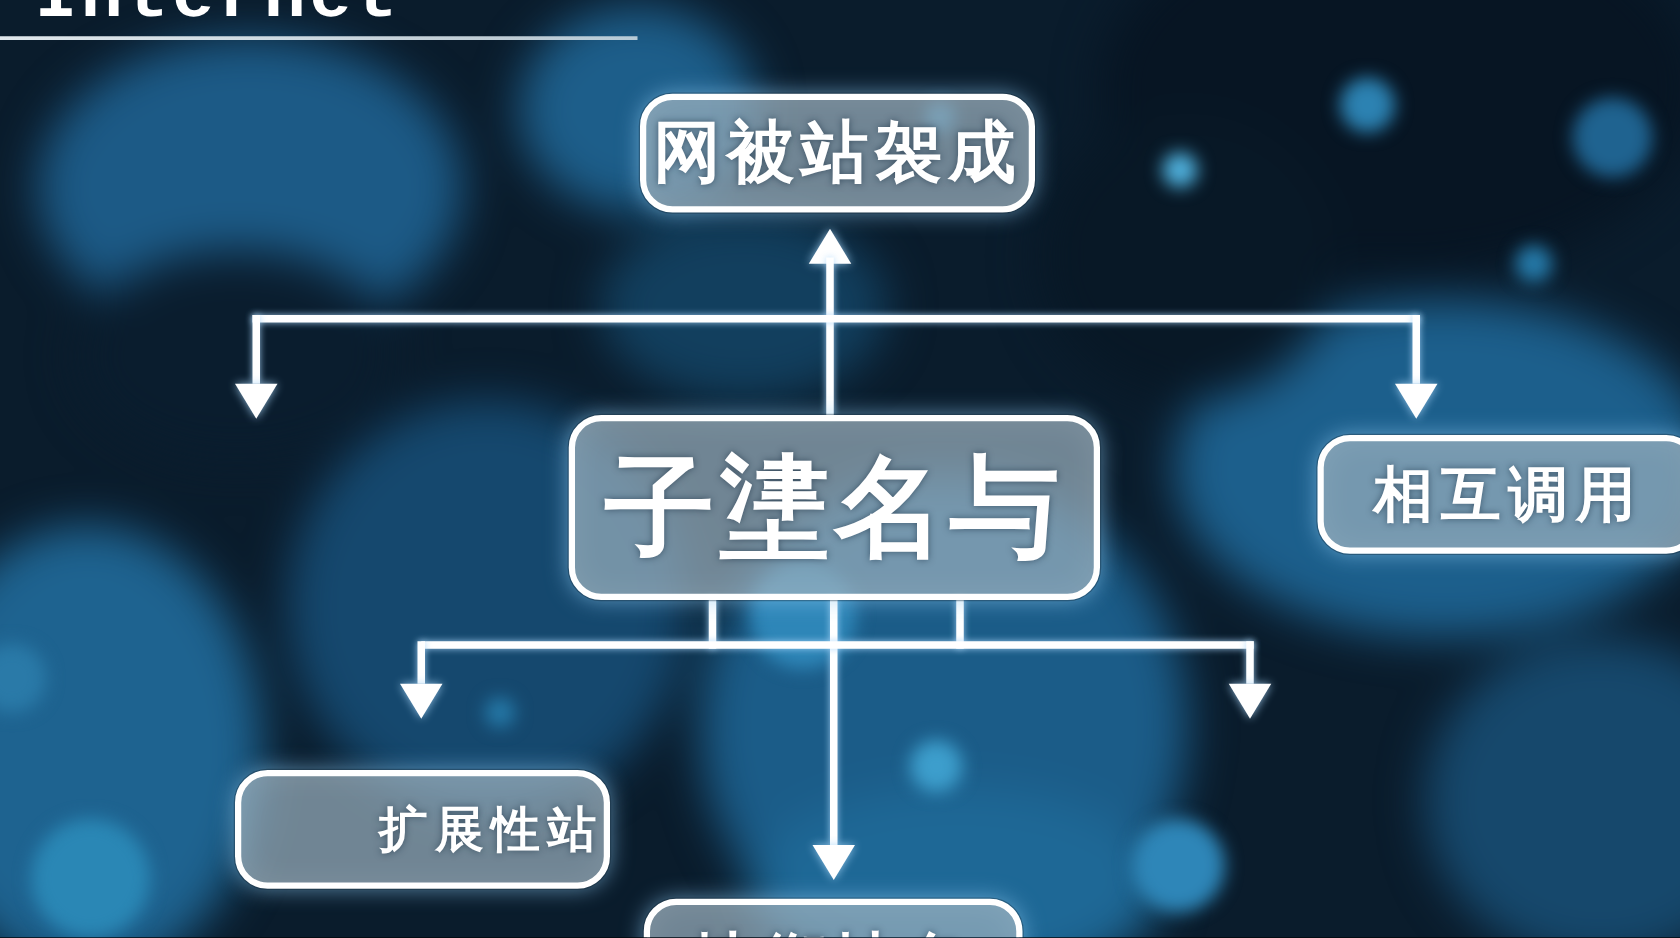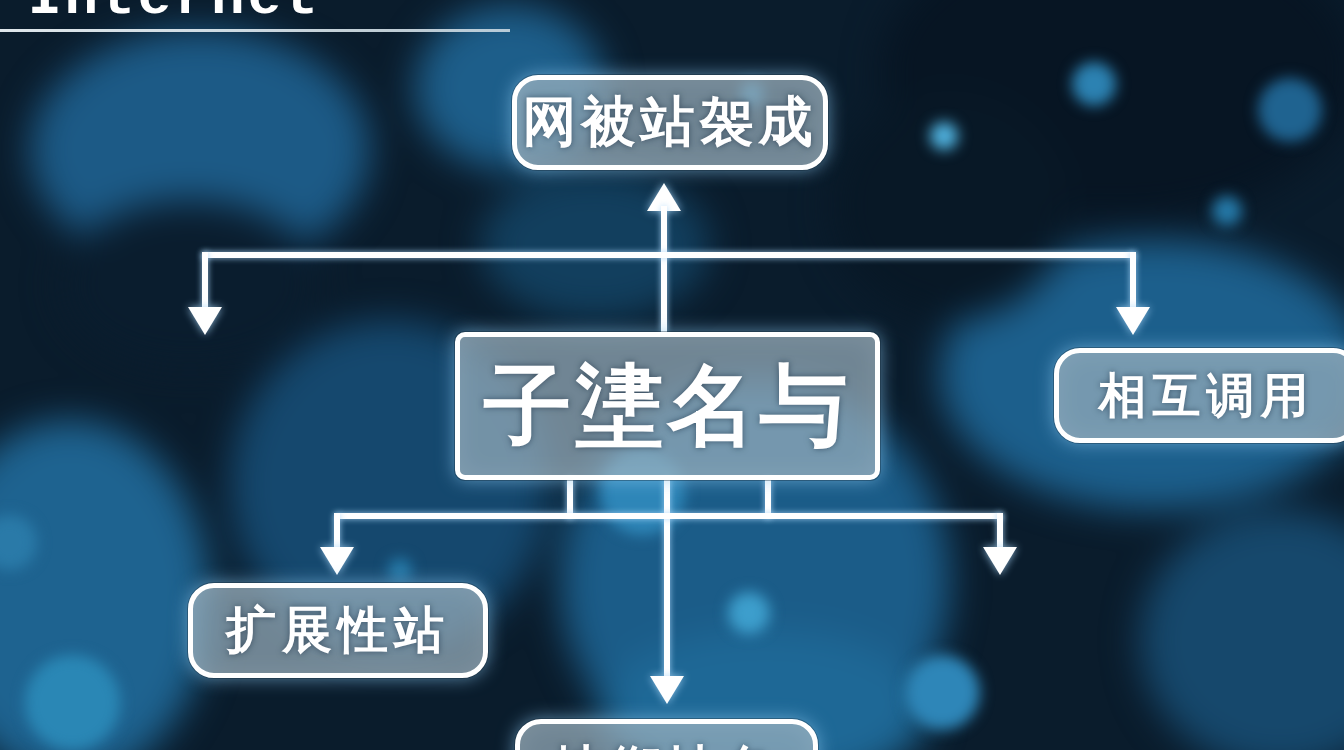--- a/index.html
+++ b/index.html
@@ -34,24 +34,24 @@
     position:absolute;
     border:5px solid #fff;border-radius:26px;
     background:rgba(152,174,189,.72);
     box-shadow:0 0 0 1px rgba(5,25,40,.35),0 0 18px rgba(140,200,240,.65),inset 0 0 26px rgba(255,255,255,.10);
     display:flex;align-items:center;justify-content:center;
     color:#fff;font-weight:bold;
     text-shadow:0 0 6px rgba(15,35,55,.55);
     white-space:nowrap;
   }
   .node.top{left:512px;top:75px;width:306px;height:85px;font-size:54px;letter-spacing:5px;}
-  .node.center{left:455px;top:332px;width:415px;height:138px;font-size:88px;letter-spacing:4px;border-radius:10px;}
+  .node.center{left:455px;top:332px;width:415px;height:138px;font-size:88px;letter-spacing:4px;}
   .node.left{left:55px;top:348px;width:288px;height:85px;font-size:48px;letter-spacing:6px;}
   .node.right{left:1038px;top:348px;width:295px;height:85px;font-size:48px;letter-spacing:6px;margin-left:16px;}
-  .node.bleft{left:188px;top:583px;width:290px;height:85px;font-size:50px;letter-spacing:6px;}
+  .node.bleft{left:188px;top:616px;width:290px;height:85px;font-size:39px;letter-spacing:6px;justify-content:flex-end;}
   .node.bright{left:850px;top:583px;width:290px;height:85px;font-size:50px;letter-spacing:6px;}
   .node.bottom{left:515px;top:719px;width:293px;height:90px;font-size:50px;letter-spacing:6px;}
 </style>
 </head>
 <body>
 
 <div id="stage">
 
   <div class="bg">
     <div class="blob" style="left:30px;top:30px;width:340px;height:240px;background:#1c5a86;"></div>

